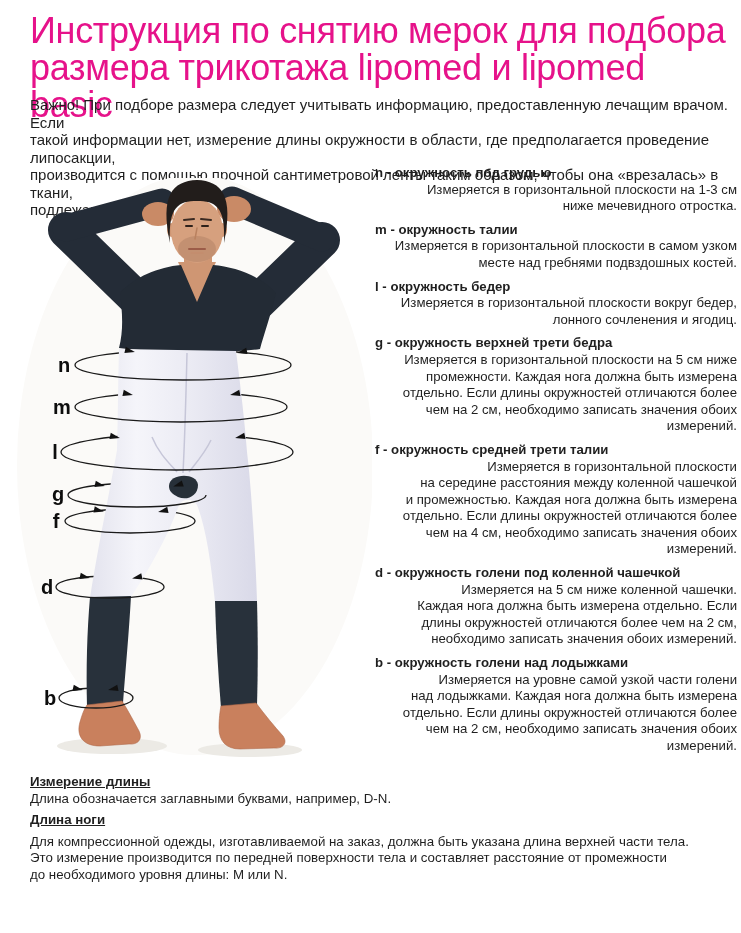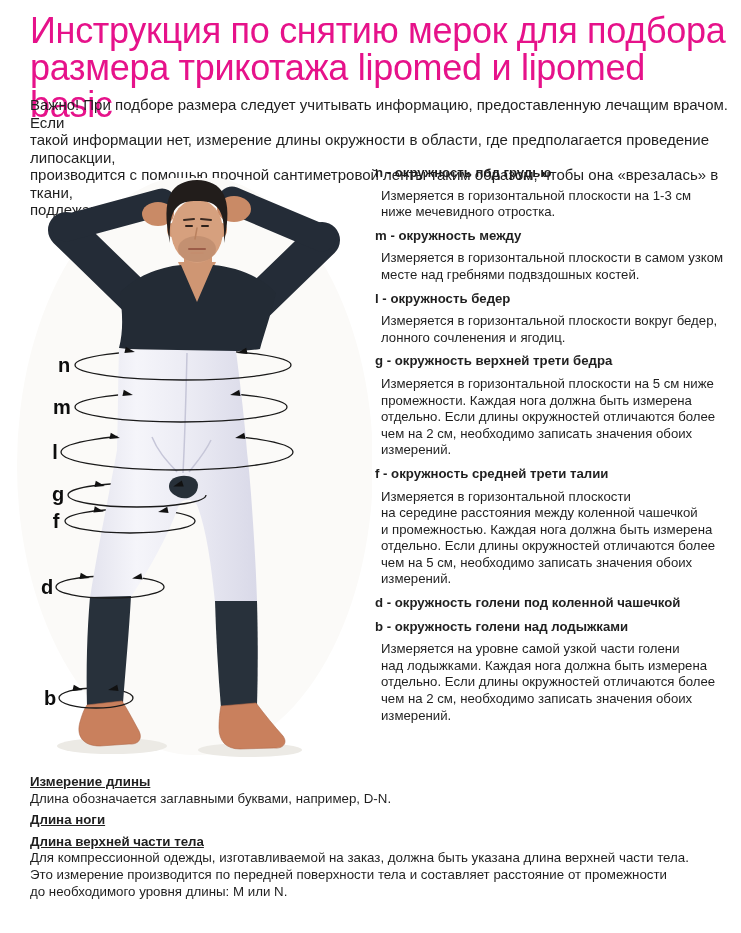--- a/index.html
+++ b/index.html
@@ -20,21 +20,21 @@
   .figure{
     position:absolute;left:0px;top:178px;width:372px;height:600px;
   }
   .figure svg{display:block;}
   .right-col{
     position:absolute;left:375px;top:165px;width:362px;
     font-size:13.2px;line-height:16.6px;color:#1f1f1f;
   }
   .m-block{margin:0 0 7px 0;}
   .m-title{font-weight:bold;margin:0;}
-  .m-desc{margin:6px;}
+  .m-desc{margin:0;text-align:right;}
   .length-info{
     position:absolute;left:30px;top:774px;width:705px;
     font-size:13.3px;line-height:16.6px;color:#1f1f1f;
   }
   .l-block{margin:0 0 5px 0;}
   .l-title{font-weight:bold;margin:0;text-decoration:underline;}
   .l-desc{margin:0;}
 </style>
 </head>
 <body>
@@ -174,21 +174,21 @@
   </svg>
 </div>
 
 <div class="right-col">
   <div class="m-block">
     <div class="m-title">n - окружность под грудью</div>
     <div class="m-desc pre">Измеряется в горизонтальной плоскости на 1-3 см
 ниже мечевидного отростка.</div>
   </div>
   <div class="m-block">
-    <div class="m-title">m - окружность между</div>
+    <div class="m-title">m - окружность талии</div>
     <div class="m-desc pre">Измеряется в горизонтальной плоскости в самом узком
 месте над гребнями подвздошных костей.</div>
   </div>
   <div class="m-block">
     <div class="m-title">l - окружность бедер</div>
     <div class="m-desc pre">Измеряется в горизонтальной плоскости вокруг бедер,
 лонного сочленения и ягодиц.</div>
   </div>
   <div class="m-block">
     <div class="m-title">g - окружность верхней трети бедра</div>
@@ -197,43 +197,46 @@
 отдельно. Если длины окружностей отличаются более
 чем на 2 см, необходимо записать значения обоих
 измерений.</div>
   </div>
   <div class="m-block">
     <div class="m-title">f - окружность средней трети талии</div>
     <div class="m-desc pre">Измеряется в горизонтальной плоскости
 на середине расстояния между коленной чашечкой
 и промежностью. Каждая нога должна быть измерена
 отдельно. Если длины окружностей отличаются более
-чем на 5 см, необходимо записать значения обоих
+чем на 4 см, необходимо записать значения обоих
 измерений.</div>
   </div>
   <div class="m-block">
     <div class="m-title">d - окружность голени под коленной чашечкой</div>
+    <div class="m-desc pre">Измеряется на 5 см ниже коленной чашечки.
+Каждая нога должна быть измерена отдельно. Если
+длины окружностей отличаются более чем на 2 см,
+необходимо записать значения обоих измерений.</div>
   </div>
   <div class="m-block">
     <div class="m-title">b - окружность голени над лодыжками</div>
     <div class="m-desc pre">Измеряется на уровне самой узкой части голени
 над лодыжками. Каждая нога должна быть измерена
 отдельно. Если длины окружностей отличаются более
 чем на 2 см, необходимо записать значения обоих
 измерений.</div>
   </div>
 </div>
 
 <div class="length-info">
   <div class="l-block">
     <div class="l-title">Измерение длины</div>
     <div class="l-desc pre">Длина обозначается заглавными буквами, например, D-N.</div>
   </div>
   <div class="l-block">
     <div class="l-title">Длина ноги</div>
   </div>
   <div class="l-block">
-    <div class="l-title">Длина верхней части тела</div>
     <div class="l-desc pre">Для компрессионной одежды, изготавливаемой на заказ, должна быть указана длина верхней части тела.
 Это измерение производится по передней поверхности тела и составляет расстояние от промежности
 до необходимого уровня длины: M или N.</div>
   </div>
 </div>
 
 </body></html>

